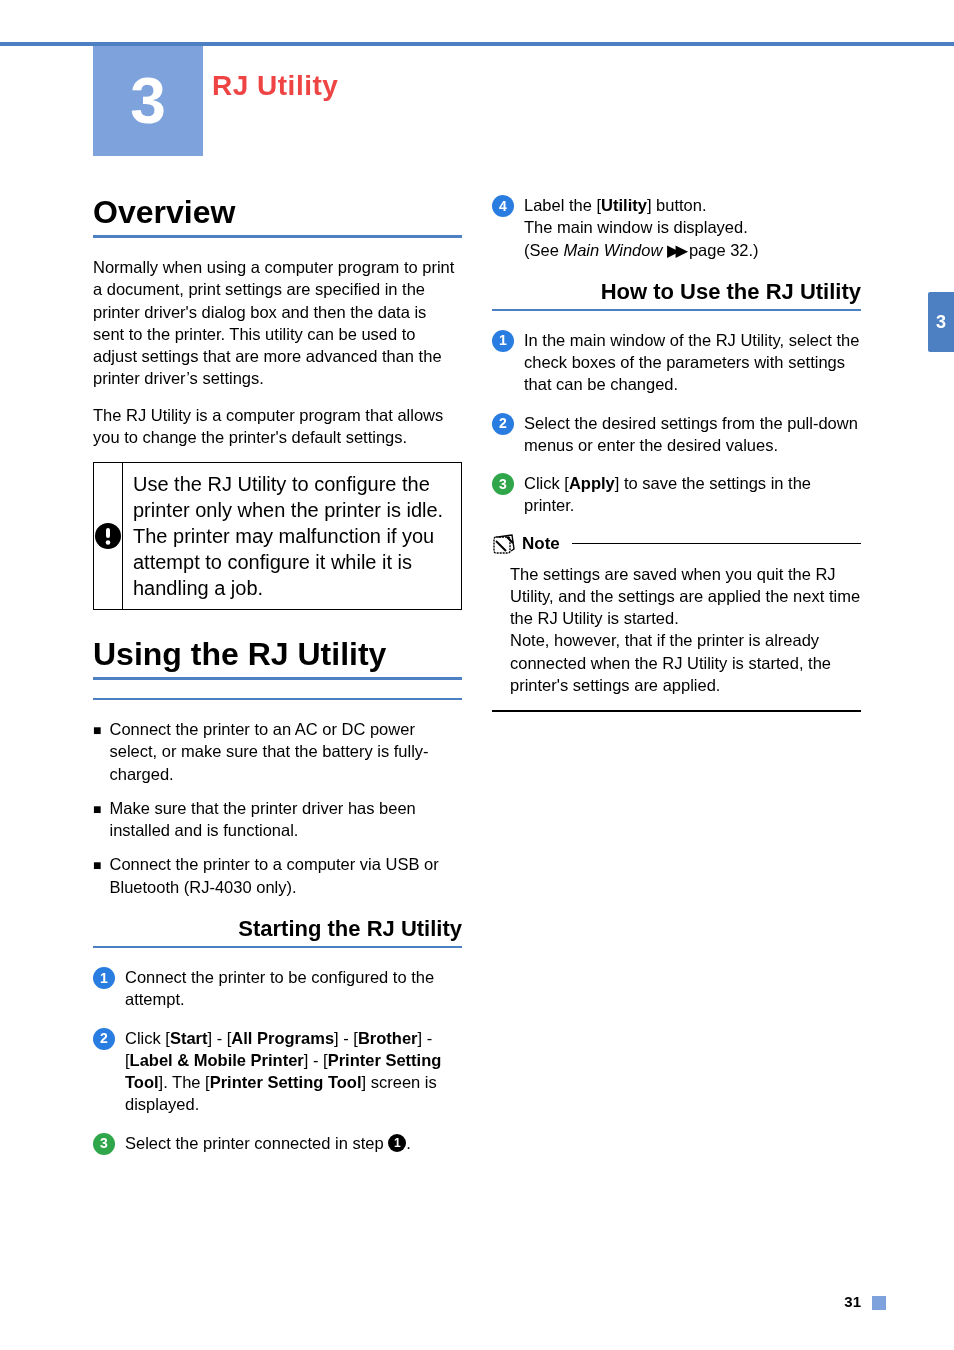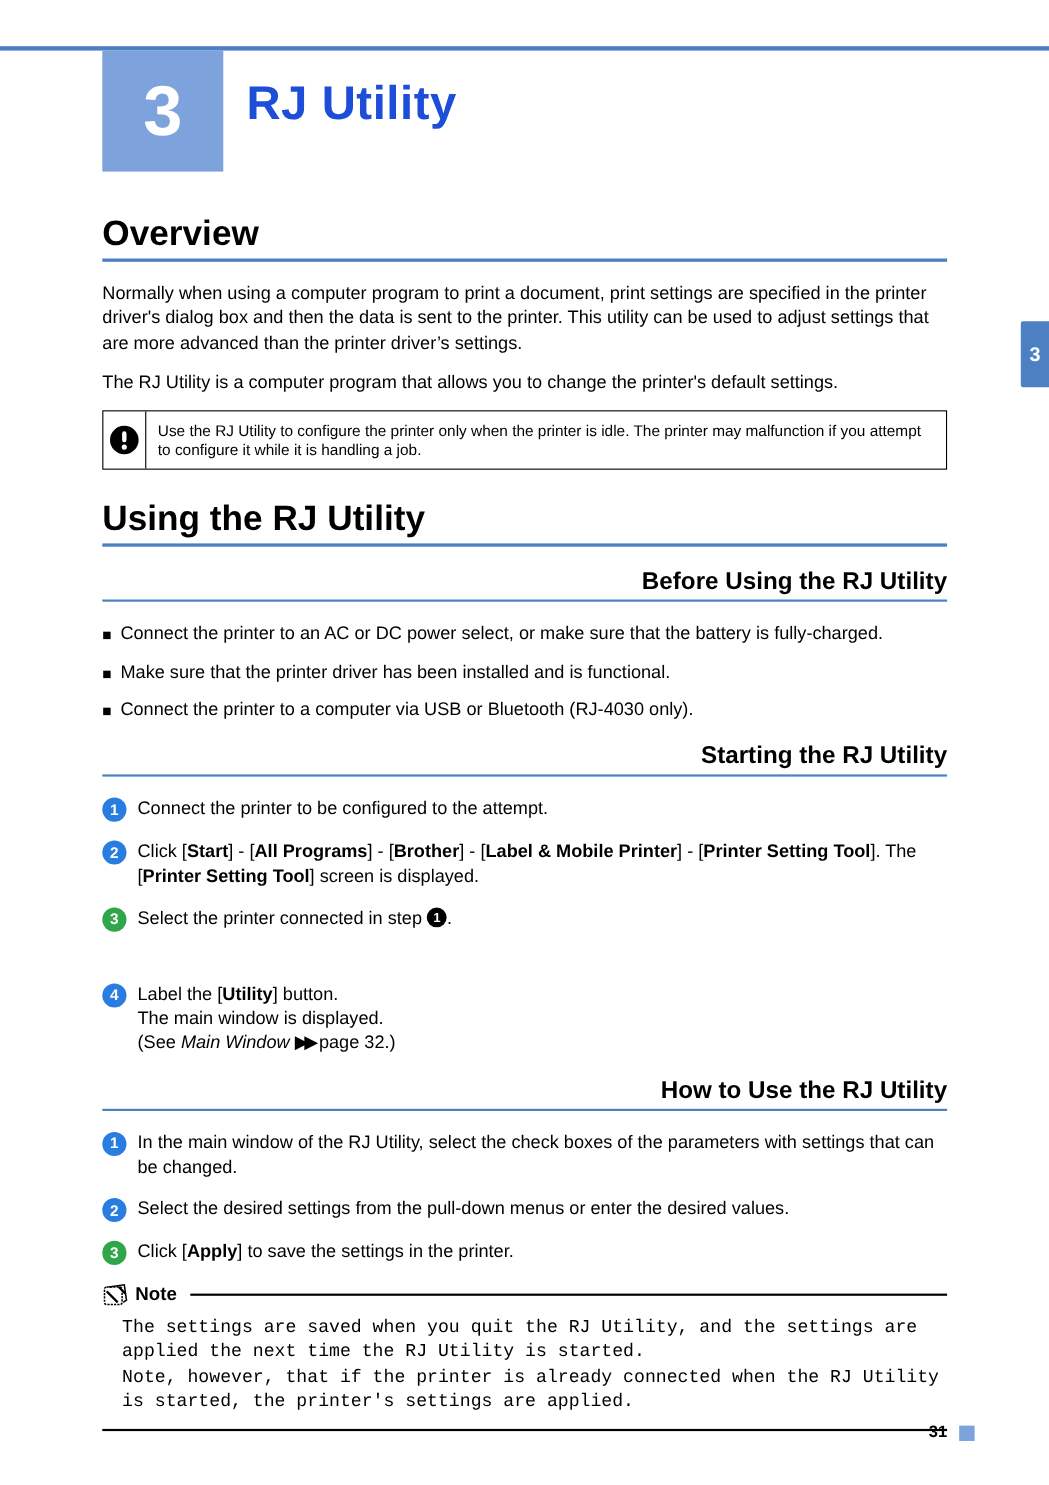--- a/index.html
+++ b/index.html
@@ -1,31 +1,31 @@
 <!DOCTYPE html>
 <html><head>
 <meta charset="utf-8">
 <style>
   * { box-sizing: border-box; margin: 0; padding: 0; }
   html, body { width: 954px; height: 1350px; font-family: Arial, Helvetica, sans-serif; color: #000; background: #fff; }
   .page { position: relative; width: 954px; height: 1350px; background: #fff; }
   .top-stripe { position: absolute; top: 42px; left: 0; right: 0; height: 4px; background: #4d80c2; }
   .chapter-tab { position: absolute; top: 46px; left: 93px; width: 110px; height: 110px; background: #7ea3dc; display: flex; align-items: center; justify-content: center; }
   .chapter-tab .num { font-size: 64px; font-weight: bold; color: #fff; }
-  .chapter-title { position: absolute; top: 70px; left: 224px; font-size: 43px; font-weight: bold; color: #1d4ed8; letter-spacing: 0.5px; }
+  .chapter-title { position: absolute; top: 70px; left: 212px; font-size: 28px; font-weight: bold; color: #ef4444; letter-spacing: 0.5px; }
   .side-tab { position: absolute; right: 0; top: 292px; width: 26px; height: 60px; background: #4d80c2; display: flex; align-items: center; justify-content: center; border-radius: 2px 0 0 2px; }
   .side-tab span { color: #fff; font-size: 18px; font-weight: bold; }
-  .content { position: absolute; top: 194px; left: 93px; right: 93px; display: flex; gap: 30px; flex-direction: column; }
+  .content { position: absolute; top: 194px; left: 93px; right: 93px; display: flex; gap: 30px; }
   .col { flex: 1; min-width: 0; }
   h1.section { font-size: 32px; font-weight: bold; color: #000; margin-bottom: 4px; }
   .rule-main { height: 3px; background: #4d80c2; margin-bottom: 18px; }
   p.body { font-size: 16.5px; line-height: 1.35; margin-bottom: 14px; }
   .caution-box { border: 1.5px solid #000; display: flex; margin-top: 10px; margin-bottom: 26px; }
   .caution-icon-cell { width: 52px; display: flex; align-items: center; justify-content: center; border-right: 1.5px solid #000; }
-  .caution-text { padding: 8px 10px; font-size: 14px; line-height: 1.3; }
+  .caution-text { padding: 8px 10px; font-size: 20px; line-height: 1.3; }
   h2.sub { font-size: 22px; font-weight: bold; margin-bottom: 4px; text-align: right; }
   .rule-sub { height: 2px; background: #4d80c2; margin-top: 4px; margin-bottom: 18px; }
   ul.bullets { list-style: none; padding: 0; }
   ul.bullets li { display: flex; gap: 8px; font-size: 16.5px; line-height: 1.35; margin-bottom: 12px; }
   ul.bullets li .sq { flex: 0 0 auto; font-size: 14px; padding-top: 3px; }
   ol.steps { list-style: none; padding: 0; counter-reset: none; }
   ol.steps li { display: flex; gap: 10px; font-size: 16.5px; line-height: 1.35; margin-bottom: 16px; }
   .step-circle { flex: 0 0 auto; width: 22px; height: 22px; border-radius: 50%; display: flex; align-items: center; justify-content: center; font-size: 14px; font-weight: bold; color: #fff; margin-top: 1px; }
   .blue { background: #2a7de0; }
   .green { background: #2fa64a; }
@@ -71,21 +71,20 @@
           <rect x="12" y="6" width="4" height="10" rx="2" fill="#fff"></rect>
           <circle cx="14" cy="20.5" r="2.3" fill="#fff"></circle>
         </svg>
       </div>
       <div class="caution-text">Use the RJ Utility to configure the printer only when the printer is idle. The printer may malfunction if you attempt to configure it while it is handling a job.</div>
     </div>
 
     <h1 class="section">Using the RJ Utility</h1>
     <div class="rule-main"></div>
 
-    <h2 class="sub">Before Using the RJ Utility</h2>
     <div class="rule-sub"></div>
 
     <ul class="bullets">
       <li>
         <span class="sq">■</span>
         <span>Connect the printer to an AC or DC power select, or make sure that the battery is fully-charged.</span>
       </li>
       <li>
         <span class="sq">■</span>
         <span>Make sure that the printer driver has been installed and is functional.</span>
@@ -154,21 +153,21 @@
     <div class="note-head">
       <svg width="24" height="22" viewBox="0 0 24 22">
         <rect x="2" y="4" width="16" height="16" rx="2" fill="none" stroke="#000" stroke-width="1.4" stroke-dasharray="2 1"></rect>
         <path d="M6 4 l14 -2 l2 14 l-3 2" fill="none" stroke="#000" stroke-width="1.4"></path>
         <path d="M4 8 l10 10" stroke="#000" stroke-width="2"></path>
         <path d="M15 4 l6 6" stroke="#000" stroke-width="2"></path>
       </svg>
       <span class="note-label">Note</span>
       <span class="note-line"></span>
     </div>
-    <p class="note-body" style="white-space:pre-line;font-family:Liberation Mono, monospace;">The settings are saved when you quit the RJ Utility, and the settings are applied the next time the RJ Utility is started.
+    <p class="note-body" style="white-space:pre-line;">The settings are saved when you quit the RJ Utility, and the settings are applied the next time the RJ Utility is started.
 Note, however, that if the printer is already connected when the RJ Utility is started, the printer's settings are applied.</p>
     <div class="note-close"></div>
   </div>
 </div>
 
 <div class="page-num">31</div>
 <div class="page-corner"></div>
 
 </div>
 

